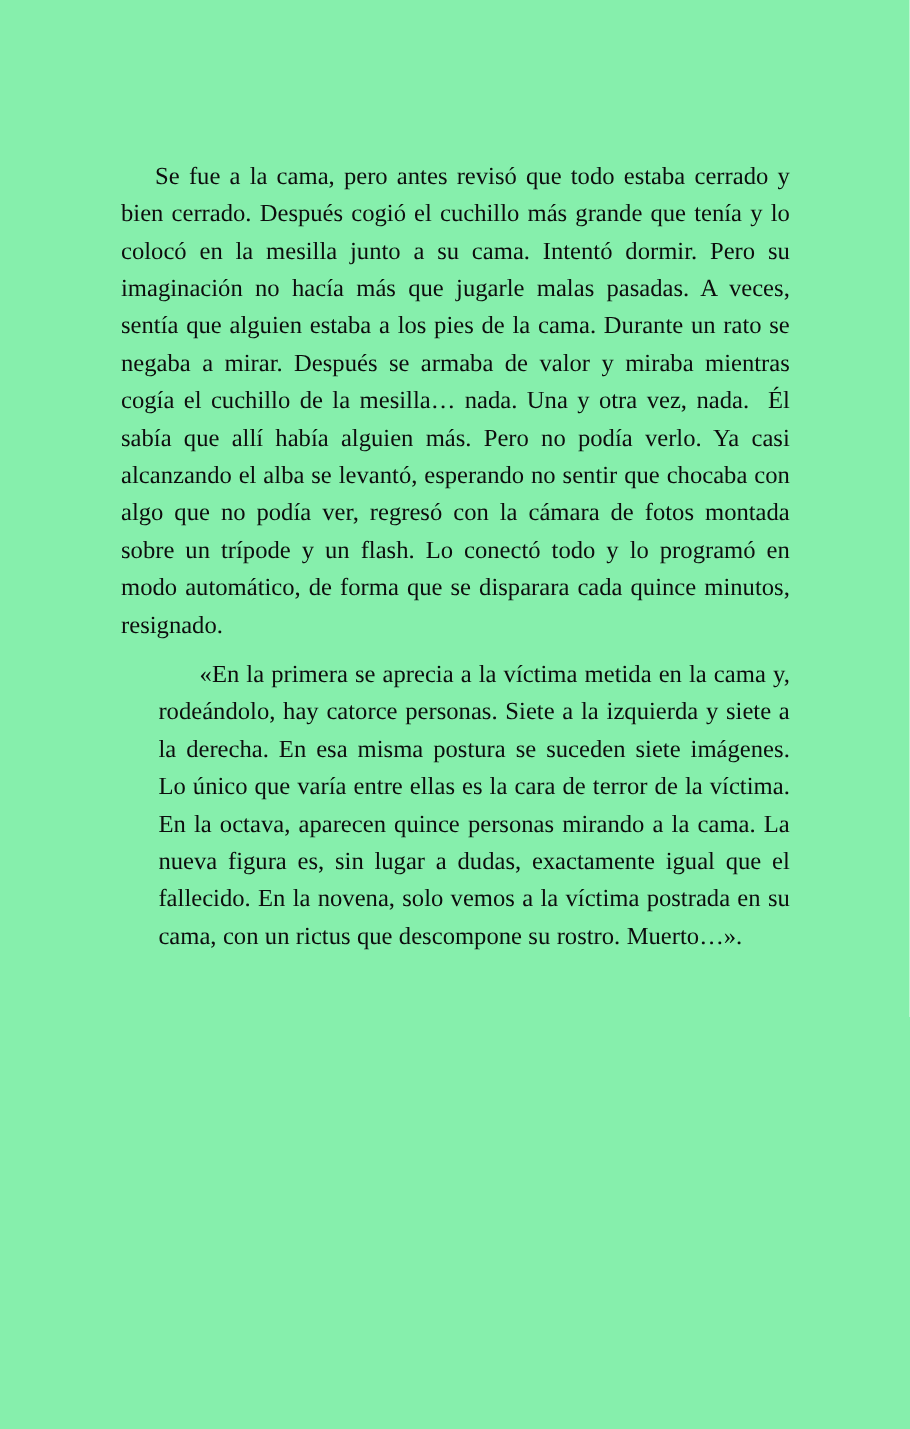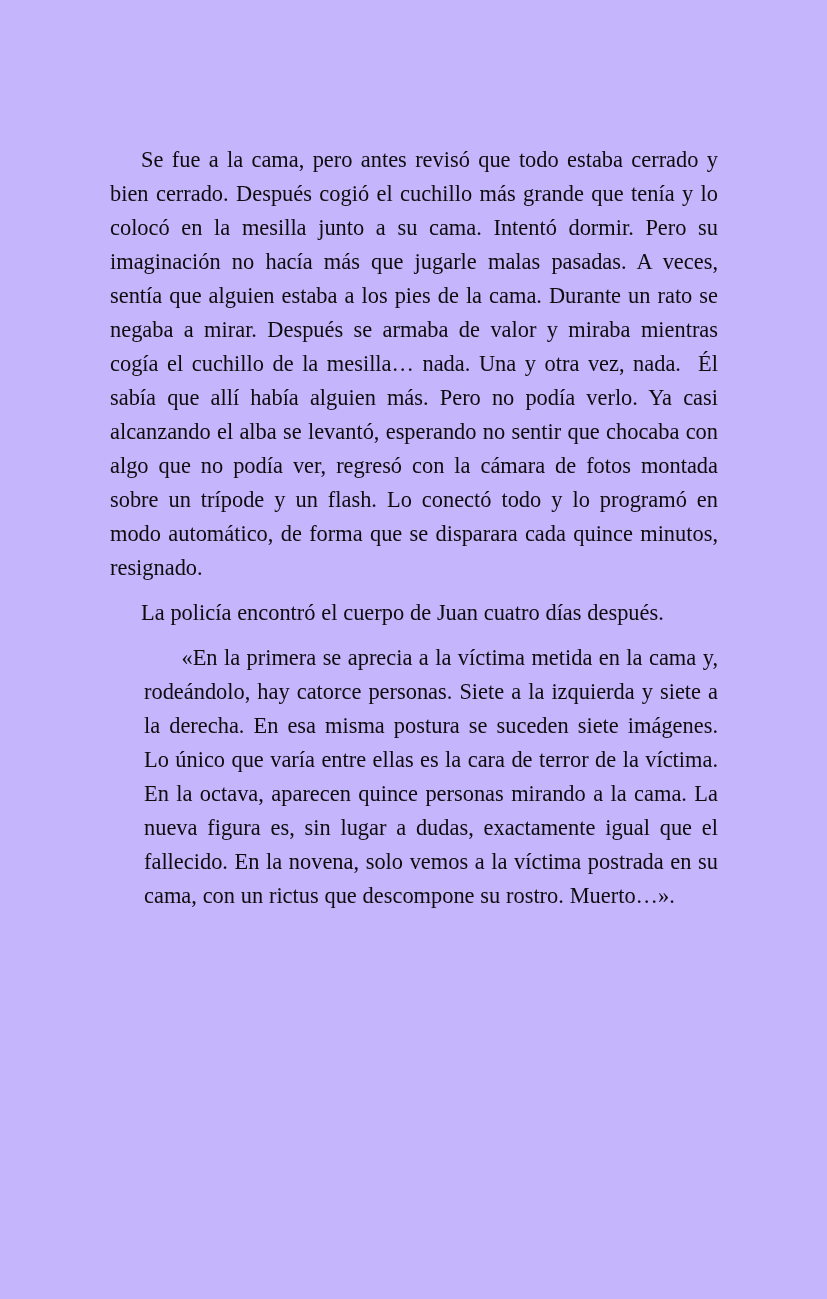--- a/index.html
+++ b/index.html
@@ -9,21 +9,21 @@
     background: #ffffff;
   }
   body {
     font-family: "Liberation Serif", "DejaVu Serif", serif;
   }
   .page {
     position: relative;
     width: 827px;
     height: 1299px;
     margin: 0 auto;
-    background: #c4b5fd;
+    background: #86efac;
     overflow: hidden;
     box-sizing: border-box;
   }
   .text-block {
     position: absolute;
     left: 110px;
     top: 143px;
     width: 608px;
   }
   .para {
@@ -47,16 +47,15 @@
   .para.quote-para {
     text-indent: 31px;
   }
 </style>
 </head>
 <body>
 
 <div class="page">
   <div class="text-block">
     <p class="para">Se fue a la cama, pero antes revisó que todo estaba cerrado y bien cerrado. Después cogió el cuchillo más grande que tenía y lo colocó en la mesilla junto a su cama. Intentó dormir. Pero su imaginación no hacía más que jugarle malas pasadas. A veces, sentía que alguien estaba a los pies de la cama. Durante un rato se negaba a mirar. Después se armaba de valor y miraba mientras cogía el cuchillo de la mesilla… nada. Una y otra vez, nada.  Él sabía que allí había alguien más. Pero no podía verlo. Ya casi alcanzando el alba se levantó, esperando no sentir que chocaba con algo que no podía ver, regresó con la cámara de fotos montada sobre un trípode y un flash. Lo conectó todo y lo programó en modo automático, de forma que se disparara cada quince minutos, resignado.</p>
-    <p class="para">La policía encontró el cuerpo de Juan cuatro días después.</p>
     <p class="para quote-para"> «En la primera se aprecia a la víctima metida en la cama y, rodeándolo, hay catorce personas. Siete a la izquierda y siete a la derecha. En esa misma postura se suceden siete imágenes. Lo único que varía entre ellas es la cara de terror de la víctima. En la octava, aparecen quince personas mirando a la cama. La nueva figura es, sin lugar a dudas, exactamente igual que el fallecido. En la novena, solo vemos a la víctima postrada en su cama, con un rictus que descompone su rostro. Muerto…».</p>
   </div>
 </div>
 
 </body></html>

